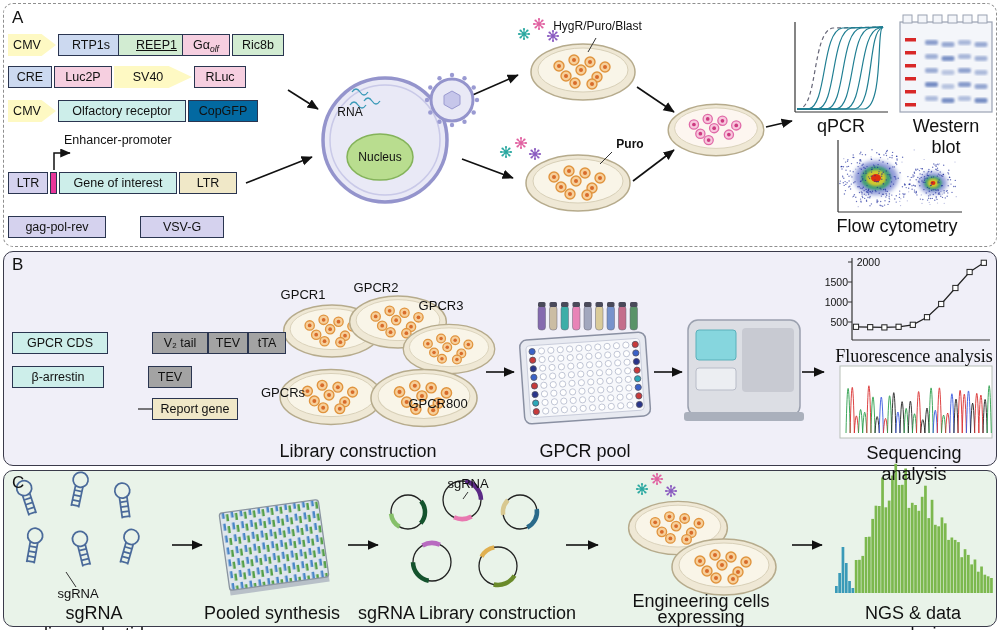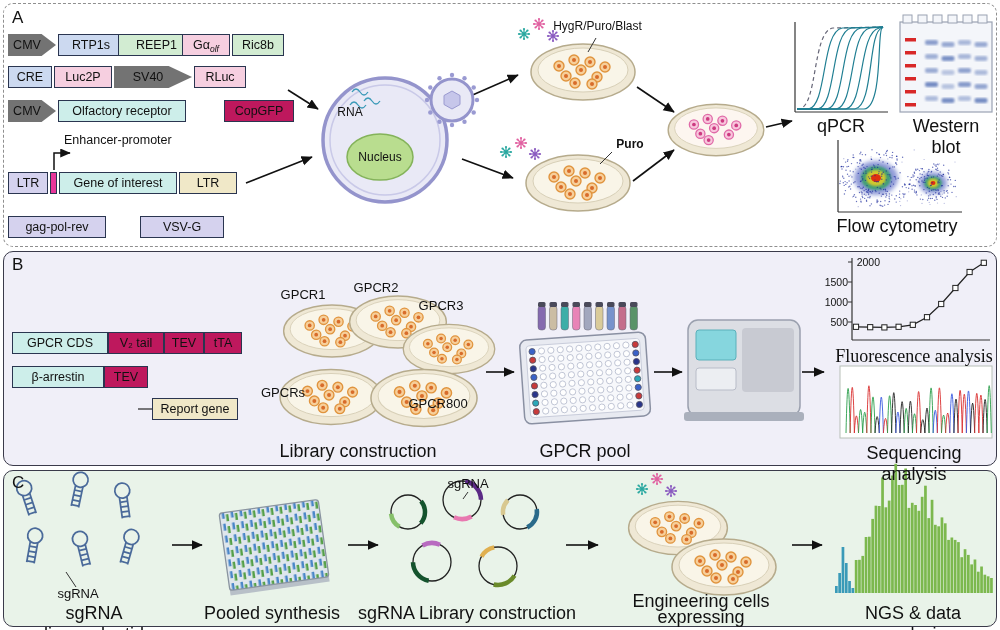--- a/index.html
+++ b/index.html
@@ -7,23 +7,23 @@
   .panel{position:absolute;border-radius:10px;box-sizing:border-box;z-index:0;}
   #panelA{left:3px;top:3px;width:994px;height:244px;border:1.5px dashed #8f8f8f;background:#fff;}
   #panelB{left:3px;top:251px;width:994px;height:215px;border:1.5px solid #3a3a4a;background:#f0eff8;}
   #panelC{left:3px;top:470px;width:994px;height:157px;border:1.5px solid #3a3a4a;background:#e9f3e9;}
   svg.layer{position:absolute;left:0;top:0;z-index:1;pointer-events:none;}
   .pl{position:absolute;font-size:17px;font-weight:500;z-index:4;}
   .gene{position:absolute;height:22px;display:flex;align-items:center;justify-content:center;
         font-size:12.5px;border:1px solid #2a3550;box-sizing:border-box;background:#fff;
         white-space:nowrap;z-index:3;line-height:1;}
   .arrowbox{border:none;clip-path:polygon(0 0,70% 0,100% 50%,70% 100%,0 100%);padding-right:10px;}
-  .c-blue{background:#737373;}  .c-peri{background:#ccd9f0;}  .c-green{background:#d2ecd2;}
-  .c-pink{background:#f6cfe0;}  .c-cyan{background:#cdeeea;}  .c-light{background:#be185d;margin-left:36px;}
-  .c-lav{background:#d5d2ee;}   .c-tan{background:#f0e8c8;}   .c-white{background:#be185d;}
+  .c-blue{background:#fef9c3;}  .c-peri{background:#ccd9f0;}  .c-green{background:#d2ecd2;}
+  .c-pink{background:#f6cfe0;}  .c-cyan{background:#cdeeea;}  .c-light{background:#0369a1;}
+  .c-lav{background:#d5d2ee;}   .c-tan{background:#f0e8c8;}   .c-white{background:#a3a3a3;margin-left:44px;}
   .c-mag{background:#e8359a;}
   .sub{font-size:8.5px;font-style:italic;align-self:flex-end;padding-bottom:2px;}
   .lbl{position:absolute;font-size:13px;text-align:center;z-index:3;line-height:1.15;}
   .cap{font-size:18px;}
   .small{font-size:12px;}
   .tick{position:absolute;font-size:10.5px;text-align:right;z-index:3;}
   .freetext{position:absolute;font-size:12.5px;z-index:3;}
 </style>
 </head>
 <body>
@@ -966,21 +966,21 @@
         </g>
     </g>
   </svg>
 
   <div class="pl" style="left:12px;top:8px;">A</div>
   <div class="pl" style="left:12px;top:255px;">B</div>
   <div class="pl" style="left:12px;top:473px;">C</div>
 
   <div class="gene arrowbox c-blue" style="left:8px;top:34px;width:48px;">CMV</div>
   <div class="gene c-peri" style="left:58px;top:34px;width:66px;">RTP1s</div>
-  <div class="gene c-green" style="left:118px;top:34px;width:77px;">REEP1</div>
+  <div class="gene c-green" style="left:118px;top:34px;width:77px;text-decoration:underline;">REEP1</div>
   <div class="gene c-pink" style="left:182px;top:34px;width:48px;text-align:right;">
     <span>Gα</span>
       <span class="sub">olf</span>
   </div>
   <div class="gene c-green" style="left:232px;top:34px;width:52px;">Ric8b</div>
 
   <div class="gene c-peri" style="left:8px;top:66px;width:44px;">CRE</div>
   <div class="gene c-pink" style="left:54px;top:66px;width:58px;">Luc2P</div>
   <div class="gene arrowbox c-blue" style="left:114px;top:66px;width:78px;">SV40</div>
   <div class="gene c-pink" style="left:194px;top:66px;width:52px;">RLuc</div>

